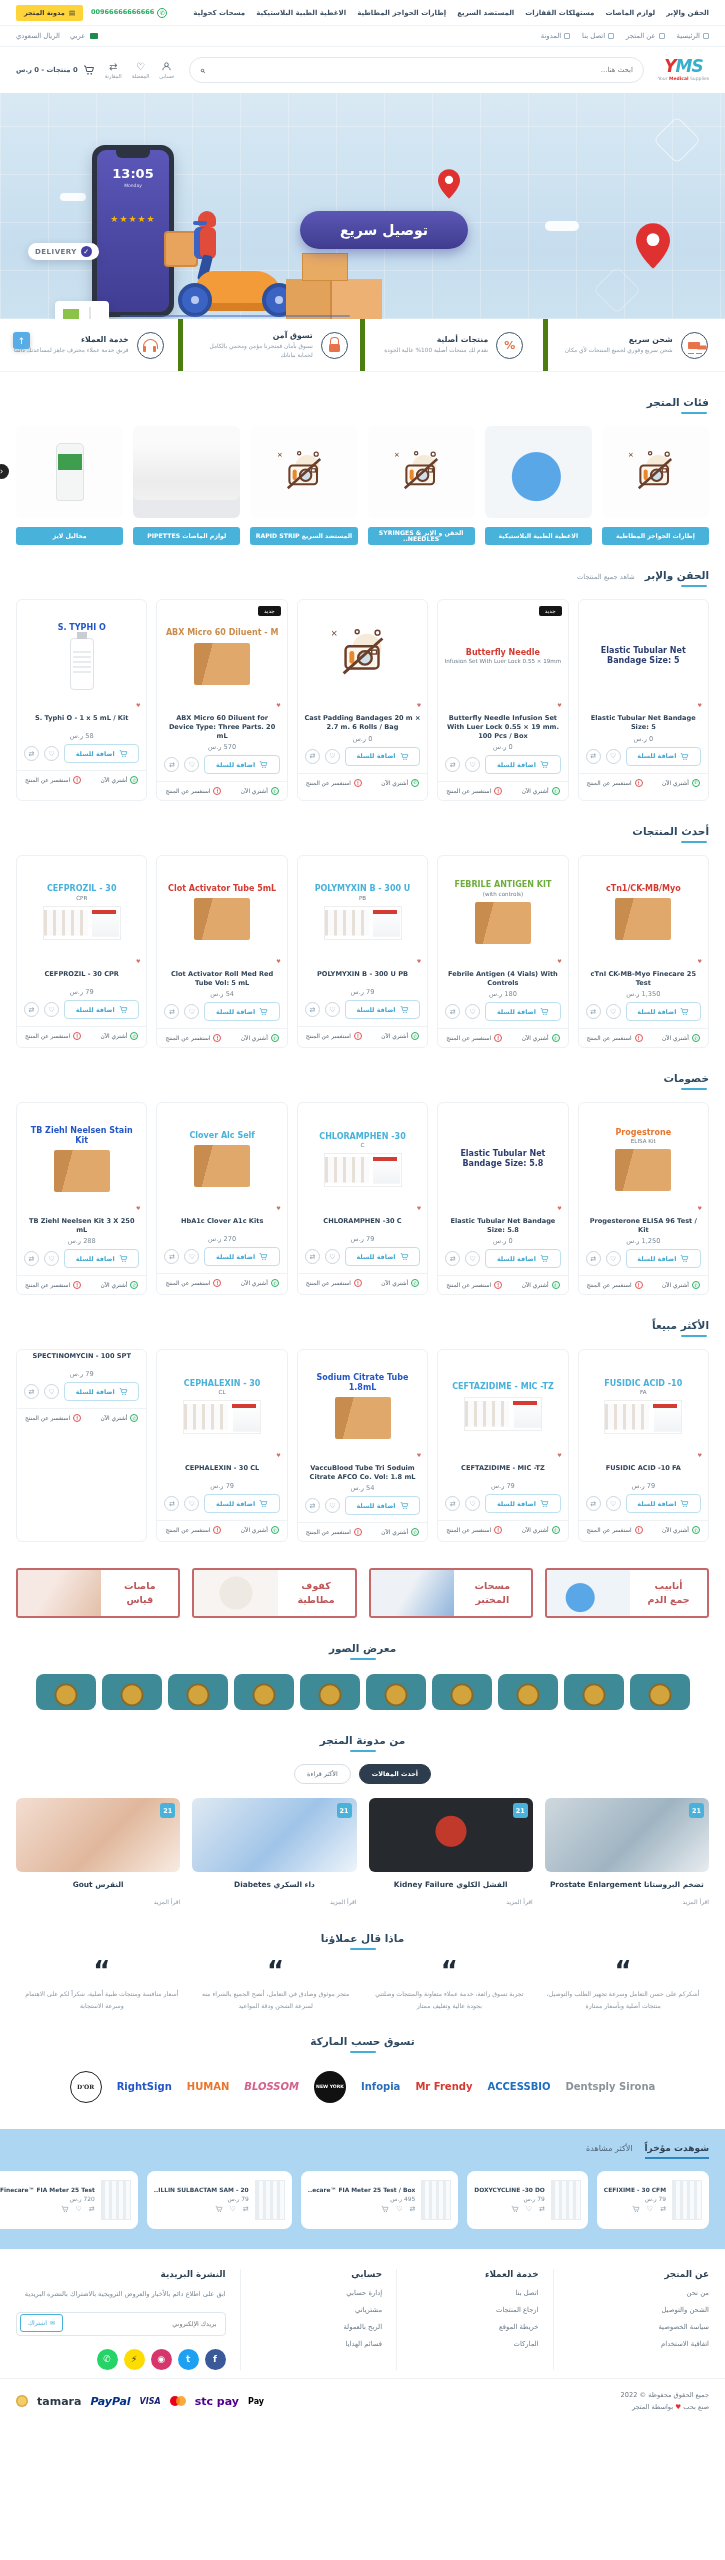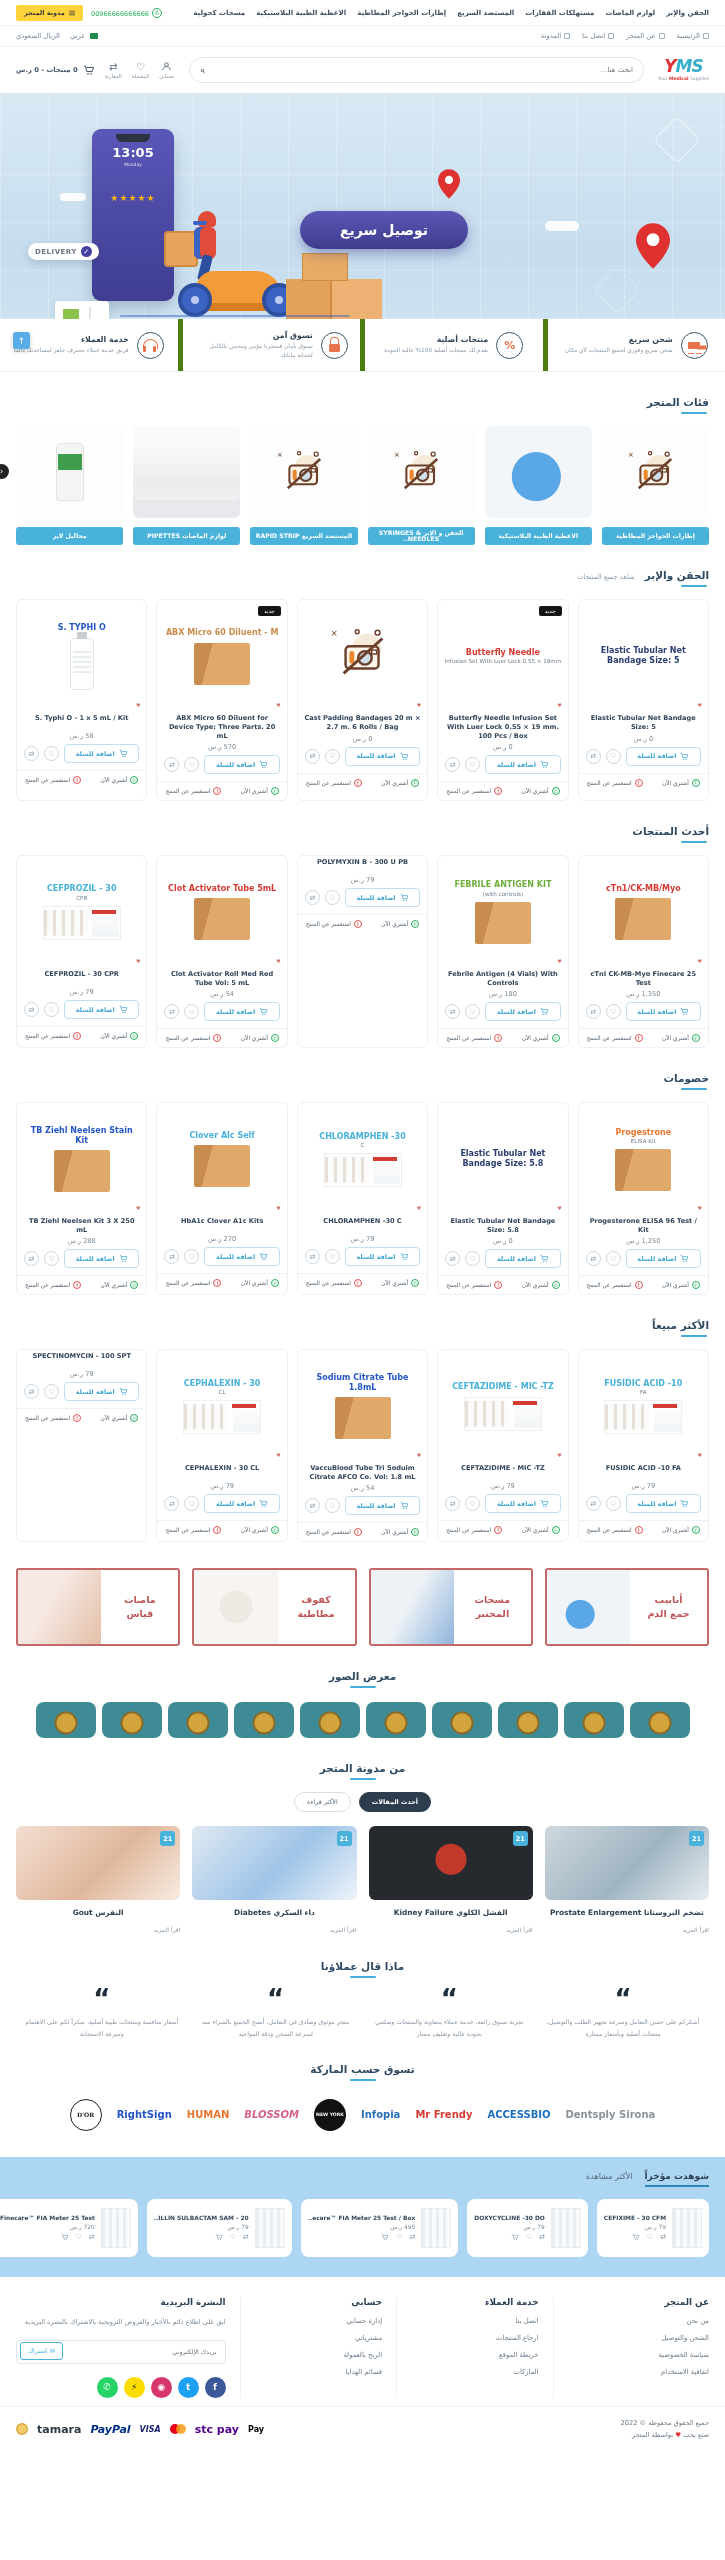--- a/index.html
+++ b/index.html
@@ -4,21 +4,21 @@
 <style>
   *{margin:0;padding:0;box-sizing:border-box;font-family:"DejaVu Sans",sans-serif}
   body{width:725px;background:#fff;color:#33475b;overflow-x:hidden}
   a{text-decoration:none;color:inherit;cursor:pointer}
   .page{position:relative;width:725px}
 
   
   .topbar{display:flex;justify-content:space-between;align-items:center;height:25px;padding:0 16px;font-size:7px;color:#3d4f61}
   .topnav{display:flex;gap:11px;font-weight:bold}
   .top-left{display:flex;align-items:center;gap:8px}
-  .whats{display:flex;align-items:flex-end;gap:3px;color:#27ae60;font-weight:normal;font-size:6.5px}
+  .whats{display:flex;align-items:flex-start;gap:3px;color:#27ae60;font-weight:bold;font-size:6.5px}
   .wicon{width:10px;height:10px;border:1px solid #27ae60;border-radius:50%;display:flex;align-items:center;justify-content:center;font-size:6px}
   .blogbadge{background:#ffd43b;color:#3a3a3a;font-weight:bold;font-size:6.5px;padding:4px 8px;border-radius:2px;display:flex;gap:4px;align-items:center}
   .subbar{display:flex;justify-content:space-between;align-items:center;height:22px;padding:0 16px;border-top:1px solid #f0f3f5;border-bottom:1px solid #f0f3f5;font-size:6.8px;color:#76879a}
   .sublinks{display:flex;gap:12px;align-items:center}
   .sublink{display:flex;gap:3px;align-items:center}
   .mini-ic{width:6px;height:6px;border:1px solid #9db0c0;border-radius:1px;display:inline-block}
   .locale{display:flex;gap:10px;align-items:center}
   .flag{width:8px;height:6px;background:#1e8a4c;display:inline-block;border-radius:1px;margin-left:2px}
 
   
@@ -33,21 +33,21 @@
   .search .mag{color:#6c7a87;font-size:9px;font-weight:bold;transform:scaleX(-1)}
   .hicons{display:flex;align-items:center;gap:10px}
   .hic{display:flex;flex-direction:column;align-items:center;gap:1px;color:#5a6b7b}
   .hic svg{stroke:#5a6b7b}
   .hic .lbl{font-size:5.2px;color:#8b9aa8}
   .cartbox{display:flex;align-items:center;gap:5px;color:#43566a;font-size:6.8px;font-weight:bold}
 
   
   .hero{position:relative;height:226px;background:linear-gradient(180deg,#d9e9f4 0%,#c6ddee 70%,#cde2f0 100%);overflow:hidden}
   .hero .grid{position:absolute;inset:0;background:repeating-linear-gradient(90deg,rgba(255,255,255,.25) 0 1px,transparent 1px 48px),repeating-linear-gradient(0deg,rgba(255,255,255,.25) 0 1px,transparent 1px 48px)}
-  .phone{position:absolute;left:92px;top:36px;width:82px;height:172px;background:#2d3340;border-radius:13px;box-shadow:0 6px 14px rgba(40,60,90,.25)}
+  .phone{position:absolute;left:92px;top:52px;width:82px;height:172px;background:#2d3340;border-radius:13px;padding:5px;box-shadow:0 6px 14px rgba(40,60,90,.25)}
   .phone .scr{width:100%;height:100%;background:linear-gradient(180deg,#5a57b8,#403d93);border-radius:9px;display:flex;flex-direction:column;align-items:center;padding-top:16px;color:#fff}
   .phone .notch{position:absolute;top:5px;left:50%;transform:translateX(-50%);width:34px;height:8px;background:#2d3340;border-radius:0 0 6px 6px}
   .phone .time{font-size:13px;font-weight:bold}
   .phone .day{font-size:4.5px;opacity:.8;margin-top:2px}
   .phone .stars{color:#f5b50a;font-size:9px;letter-spacing:1px;margin-top:26px}
   .dbadge{position:absolute;left:28px;top:150px;background:#fff;border-radius:9px;padding:3px 7px;display:flex;align-items:center;gap:4px;box-shadow:0 3px 8px rgba(40,60,90,.2);font-size:7px;font-weight:bold;color:#6a7686;letter-spacing:.5px}
   .dbadge .chk{width:11px;height:11px;background:#4640a0;border-radius:50%;color:#fff;font-size:7px;display:flex;align-items:center;justify-content:center}
   .mapcard{position:absolute;left:55px;top:208px;width:54px;height:40px;background:#fff;border-radius:4px;box-shadow:0 3px 8px rgba(40,60,90,.15);background-image:linear-gradient(#8bc34a 0 0),linear-gradient(#e0e6ea 0 0),linear-gradient(#e0e6ea 0 0);background-size:16px 12px,30px 2px,2px 26px;background-position:8px 8px,14px 26px,34px 6px;background-repeat:no-repeat}
   .wheel{position:absolute;width:34px;height:34px;background:#3b63c4;border-radius:50%;border:4px solid #2d4f9e}
   .wheel::after{content:"";position:absolute;inset:9px;background:#b9c9ef;border-radius:50%}
@@ -131,21 +131,21 @@
   .pact{display:flex;align-items:center;gap:5px;padding:0 7px 7px}
   .ic{width:15px;height:15px;border:1px solid #ccd6de;border-radius:50%;color:#8ba0b1;font-size:7px;display:flex;align-items:center;justify-content:center;flex:0 0 15px}
   .addcart{flex:1;height:19px;background:#fff;border:1px solid #bfe0ef;border-radius:4px;color:#41a8d3;font-size:6.4px;font-weight:bold;display:flex;align-items:center;justify-content:center;gap:4px;cursor:pointer}
   .pfoot{border-top:1px solid #eef2f5;display:flex;justify-content:space-between;padding:5px 8px}
   .pfoot a{font-size:5.8px;color:#53616e;display:flex;align-items:center;gap:3px}
   .gdot{width:8px;height:8px;border-radius:50%;border:1px solid #27ae60;color:#27ae60;font-size:4.5px;display:flex;align-items:center;justify-content:center}
   .rdot{width:8px;height:8px;border-radius:50%;border:1px solid #e05252;color:#e05252;font-size:5px;display:flex;align-items:center;justify-content:center;font-weight:bold}
 
   
   .bangrid{display:grid;grid-template-columns:repeat(4,1fr);gap:12px;padding:0 16px;margin-top:26px}
-  .banner{border:2px solid #c4686a;border-radius:3px;height:78px;display:flex;overflow:hidden;background:#fff}
+  .banner{border:2px solid #c4686a;border-radius:3px;height:50px;display:flex;overflow:hidden;background:#fff}
   .btxt{flex:1;display:flex;flex-direction:column;align-items:center;justify-content:center;color:#bf5658;font-size:9.5px;font-weight:bold;line-height:1.5;text-align:center}
   .bimg{width:52%;height:100%}
   .bimg.k-tube{background:radial-gradient(circle at 40% 60%,#5aa7e8 0 14px,#eef4f8 15px)}
   .bimg.k-swab{background:linear-gradient(120deg,#eef2f6 45%,#8fb4dc)}
   .bimg.k-glv{background:radial-gradient(circle at 50% 50%,#efe9e4 0 16px,#f8f4f1 17px)}
   .bimg.k-pip{background:linear-gradient(120deg,#f6e8e2 40%,#e3bfa8)}
 
   
   .gal{display:flex;justify-content:center;gap:6px;flex-wrap:wrap;padding:0 16px;margin-top:14px}
   .gthumb{width:60px;height:36px;border-radius:8px;background:radial-gradient(circle at 50% 58%,#d4a43c 0 9px,#8a6a2a 10px 11px,#3e8a96 12px)}
@@ -740,20 +740,29 @@
               <span>أشتري الآن</span>
             </a>
       <a>
               <span class="rdot">!</span>
               <span>استفسر عن المنتج</span>
             </a>
     </div>
   </div>
 
   <div class="pcard">
+    <div class="pimg k-tubes">
+
+      <div class="ptext">
+              <span class="t1 c-sky">POLYMYXIN  B - 300 U</span>
+              <span class="t2">PB</span>
+            </div>
+      <div class="dec"></div>
+      <span class="wm">♥</span>
+    </div>
     <div class="pname">POLYMYXIN B - 300 U PB</div>
     <div class="pprice">79 ر.س</div>
     <div class="pact">
       <button class="addcart">
               <svg viewBox="0 0 24 24" width="9" height="9">
                 <path d="M2 4h3l2.5 11h11l2.5-8H7" fill="none" stroke="currentColor" stroke-width="2"></path>
                 <circle cx="10" cy="19.5" r="1.7" fill="currentColor"></circle>
                 <circle cx="16.5" cy="19.5" r="1.7" fill="currentColor"></circle>
               </svg>
               <span>اضافة للسلة</span>

